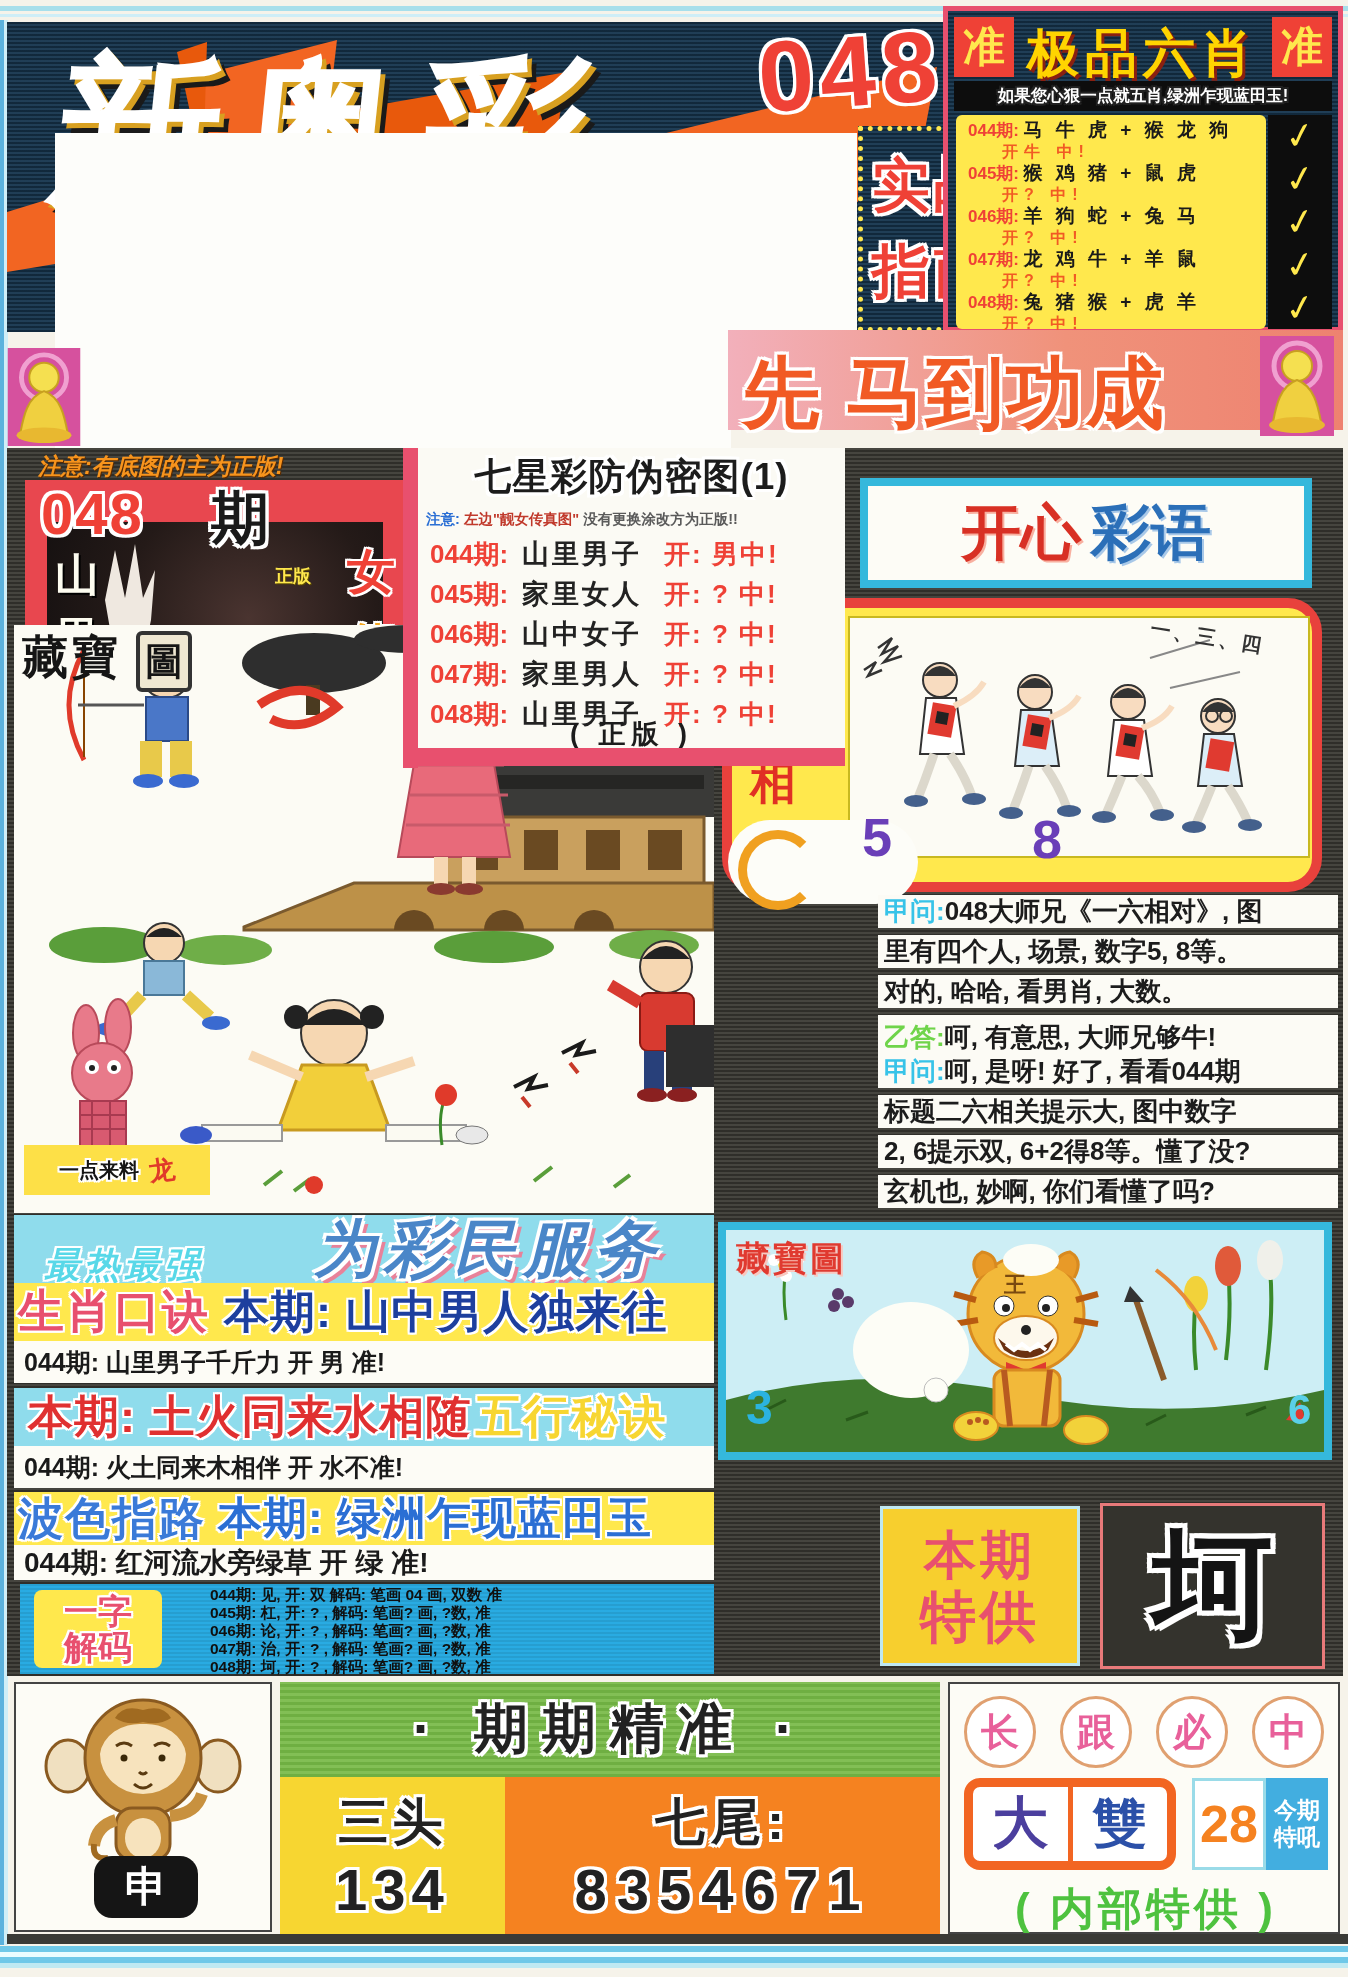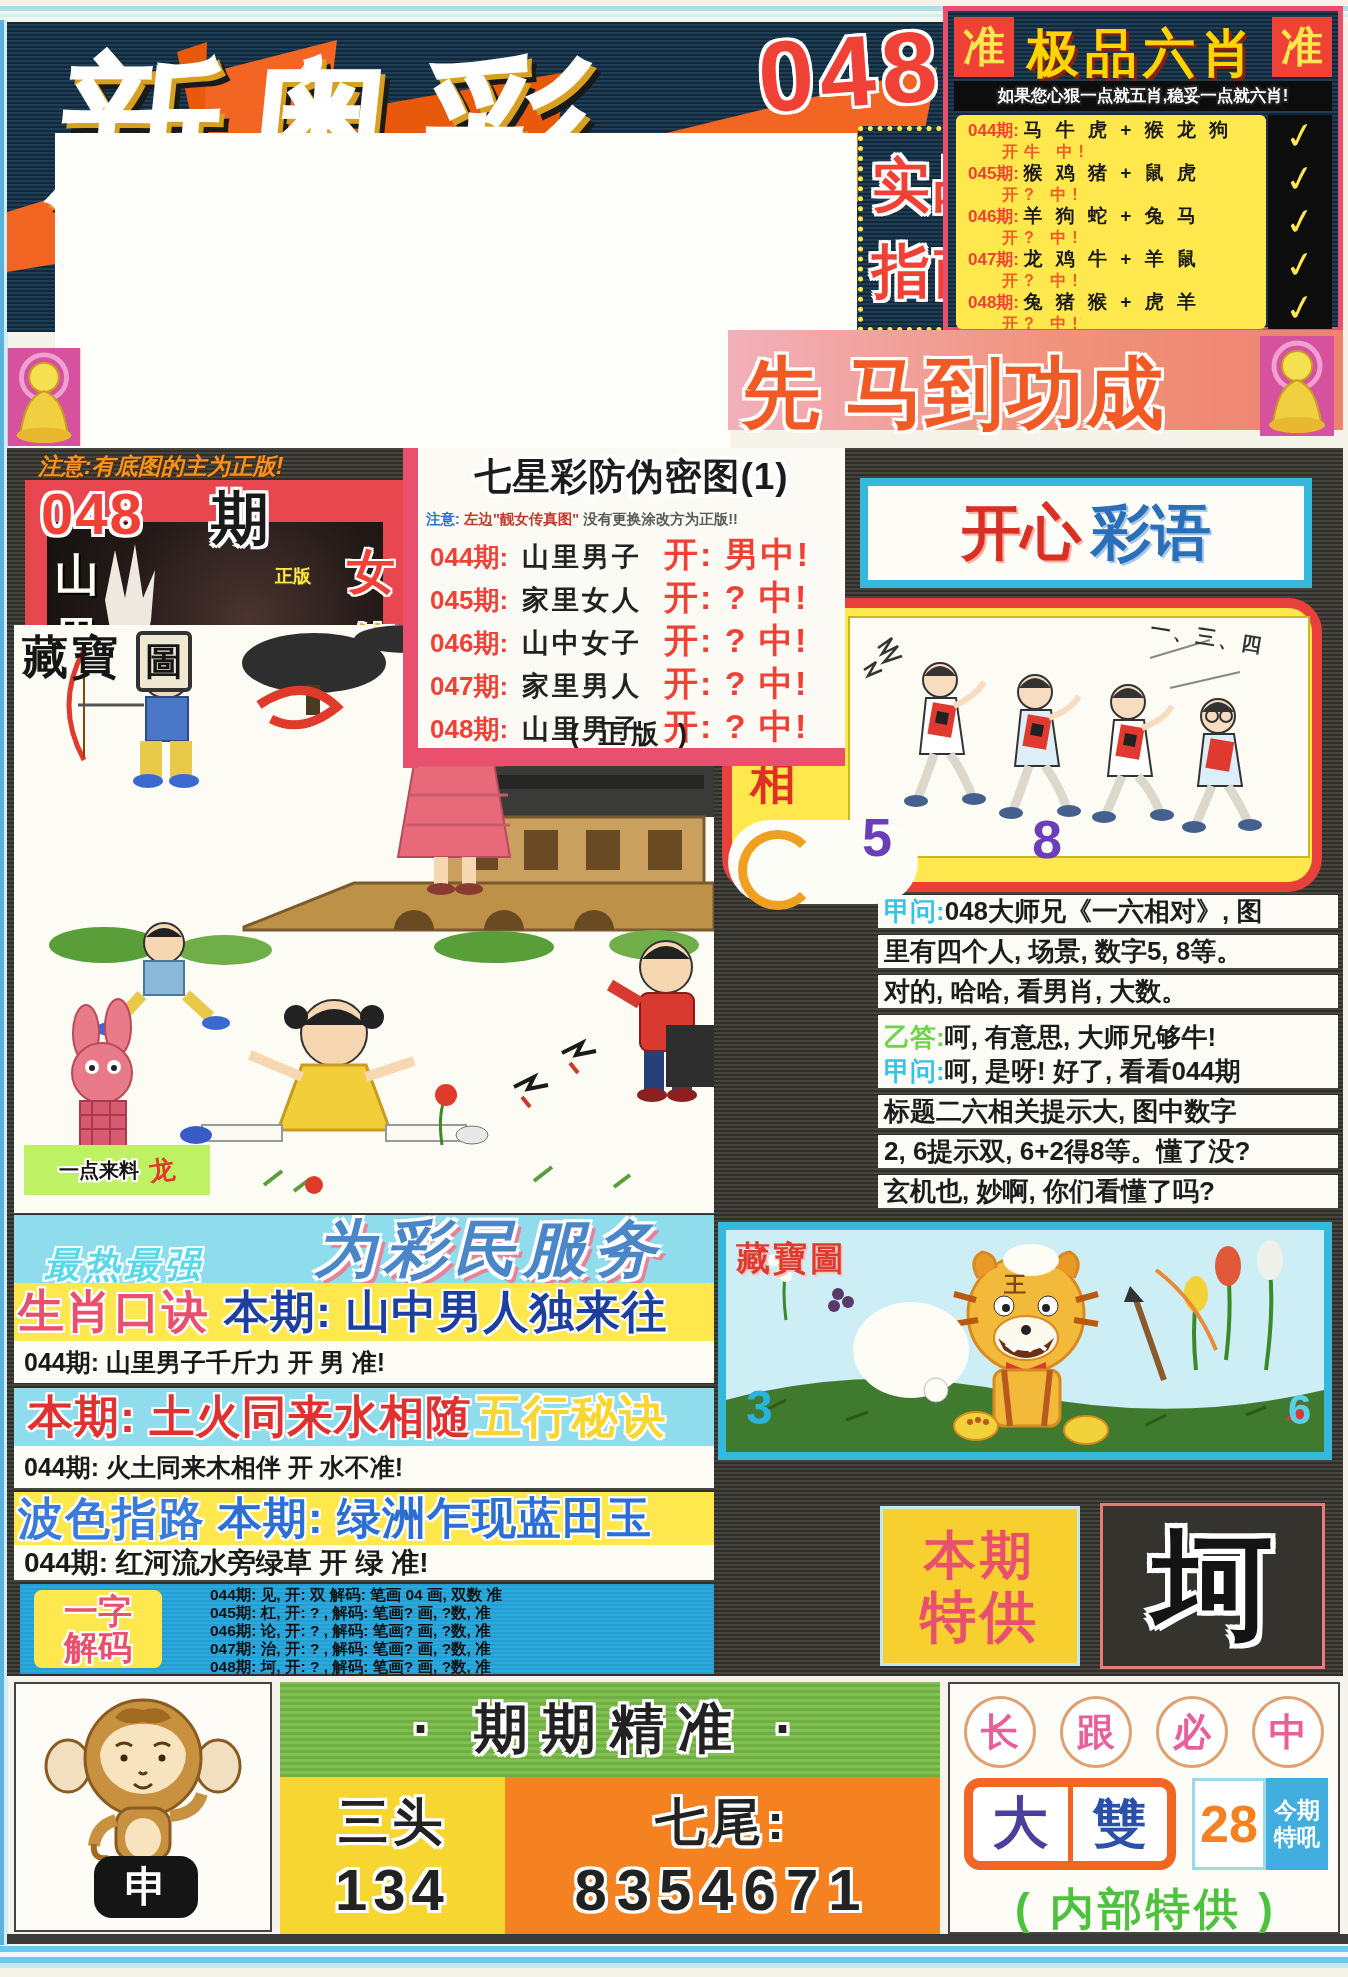--- a/index.html
+++ b/index.html
@@ -19,21 +19,21 @@
   .dlg{background:#fcfbf5;display:flex;align-items:center;padding-left:6px;font-size:26px;font-weight:bold;color:#1c1c1c;letter-spacing:0;white-space:nowrap;overflow:hidden;}
   .circ{width:66px;height:66px;border:3px solid #e0a070;border-radius:50%;display:flex;align-items:center;justify-content:center;
         font-size:38px;font-weight:900;color:#e8609a;background:#fff;}
   .sixrow{line-height:21px;white-space:nowrap;}
   .sixrow .p{color:#ef4136;font-size:17px;font-weight:900;}
   .sixrow .k{color:#1a1a1a;font-size:19px;font-weight:900;letter-spacing:4px;}
   .sixrow .r{color:#f15a24;font-size:16px;font-weight:900;letter-spacing:6px;padding-left:34px;}
   .afrow{white-space:nowrap;line-height:37px;}
   .afrow .p{color:#ef4136;font-size:26px;font-weight:900;}
   .afrow .k{color:#222;font-size:27px;font-weight:900;letter-spacing:3px;padding-left:14px;}
-  .afrow .r{color:#ef4136;font-size:34px;font-weight:900;letter-spacing:2px;padding-left:22px;}
+  .afrow .r{color:#ef4136;font-size:26px;font-weight:900;letter-spacing:2px;padding-left:22px;}
   .dec{color:#101010;font-size:15.5px;font-weight:900;line-height:18px;white-space:nowrap;}
 </style>
 </head>
 <body>
 
 <div class="page">
 
   <div class="abs" style="left:0;top:6px;width:1348px;height:5px;background:#a8dfeb;"></div>
   <div class="abs" style="left:0;top:14px;width:1348px;height:3px;background:#cfeef7;"></div>
 
@@ -63,21 +63,21 @@
   </div>
 
   <div class="abs navybg" style="left:943px;top:6px;width:400px;height:326px;border:5px solid #e8506e;box-sizing:border-box;z-index:2;">
     <div class="abs" style="left:6px;top:6px;width:60px;height:60px;background:#ef4136;display:flex;align-items:center;justify-content:center;
          font-size:42px;font-weight:900;color:#ffe84d;">准</div>
     <div class="abs x9" style="left:70px;top:8px;width:250px;text-align:center;font-size:52px;color:#ffd400;letter-spacing:6px;
          text-shadow:3px 3px 0 #8a2010;">极品六肖</div>
     <div class="abs" style="left:324px;top:6px;width:60px;height:60px;background:#ef4136;display:flex;align-items:center;justify-content:center;
          font-size:42px;font-weight:900;color:#ffe84d;">准</div>
     <div class="abs" style="left:6px;top:70px;width:378px;height:30px;background:#0d0d0d;display:flex;align-items:center;justify-content:center;">
-      <span class="b od" style="font-size:16.5px;color:#fff;white-space:nowrap;">如果您心狠一点就五肖,稳妥一点就六肖!</span>
+      <span class="b od" style="font-size:16.5px;color:#fff;white-space:nowrap;">如果您心狠一点就五肖,绿洲乍现蓝田玉!</span>
     </div>
     <div class="abs" style="left:8px;top:104px;width:310px;height:214px;background:#ffe84d;border-radius:6px;padding:4px 0 0 12px;box-sizing:border-box;">
       <div class="sixrow">
         <span class="p">044期:</span>
         <span class="k">马 牛 虎 + 猴 龙 狗</span><br>
         <span class="r">开牛  中!</span>
       </div>
       <div class="sixrow">
         <span class="p">045期:</span>
         <span class="k">猴 鸡 猪 + 鼠 虎</span><br>
@@ -246,21 +246,21 @@
       <circle cx="432" cy="470" r="11" fill="#e03a2a"></circle>
       <path d="M500 462 l20 -10 l-6 12 l20 -4" stroke="#1a1a1a" stroke-width="4" fill="none"></path>
       <path d="M548 428 l20 -10 l-6 12 l20 -4" stroke="#1a1a1a" stroke-width="4" fill="none"></path>
       <path d="M508 472 l8 10 M556 438 l8 10" stroke="#c83a2a" stroke-width="4"></path>
       <rect x="652" y="400" width="48" height="62" fill="#2e2e2e"></rect>
       <path d="M250 560 l18 -14 M280 566 l16 -12 M520 556 l18 -14 M600 562 l16 -12 M120 560 l16 -12" stroke="#5a9e3a" stroke-width="4"></path>
       <circle cx="300" cy="560" r="9" fill="#e03a2a"></circle>
     </svg>
     <div class="abs x9" style="left:8px;top:2px;font-size:46px;color:#151515;letter-spacing:4px;">藏寶</div>
     <div class="abs x9" style="left:122px;top:6px;font-size:38px;color:#151515;border:4px solid #333;background:#efe8d2;padding:1px 5px;border-radius:6px;">圖</div>
-    <div class="abs" style="left:10px;top:520px;width:186px;height:50px;background:#bef264;display:flex;align-items:center;justify-content:center;gap:10px;">
+    <div class="abs" style="left:10px;top:520px;width:186px;height:50px;background:#fde047;display:flex;align-items:center;justify-content:center;gap:10px;">
       <span class="x9 ow" style="font-size:20px;color:#151515;">一点来料</span>
       <span class="x9" style="font-size:26px;color:#e03a2a;transform:rotate(-8deg);">龙</span>
     </div>
   </div>
 
   <div class="abs" style="left:403px;top:448px;width:15px;height:320px;background:#e8506e;z-index:8;"></div>
   <div class="abs" style="left:418px;top:448px;width:427px;height:302px;background:#fbfaf4;z-index:8;">
     <div class="abs x9 ow3" style="left:0;top:4px;width:427px;text-align:center;font-size:37px;color:#1c1c1c;letter-spacing:1px;">七星彩防伪密图(1)</div>
     <div class="abs b" style="left:8px;top:62px;width:416px;font-size:14.5px;white-space:nowrap;">
       <span style="color:#2b6fd4;">注意:</span>

